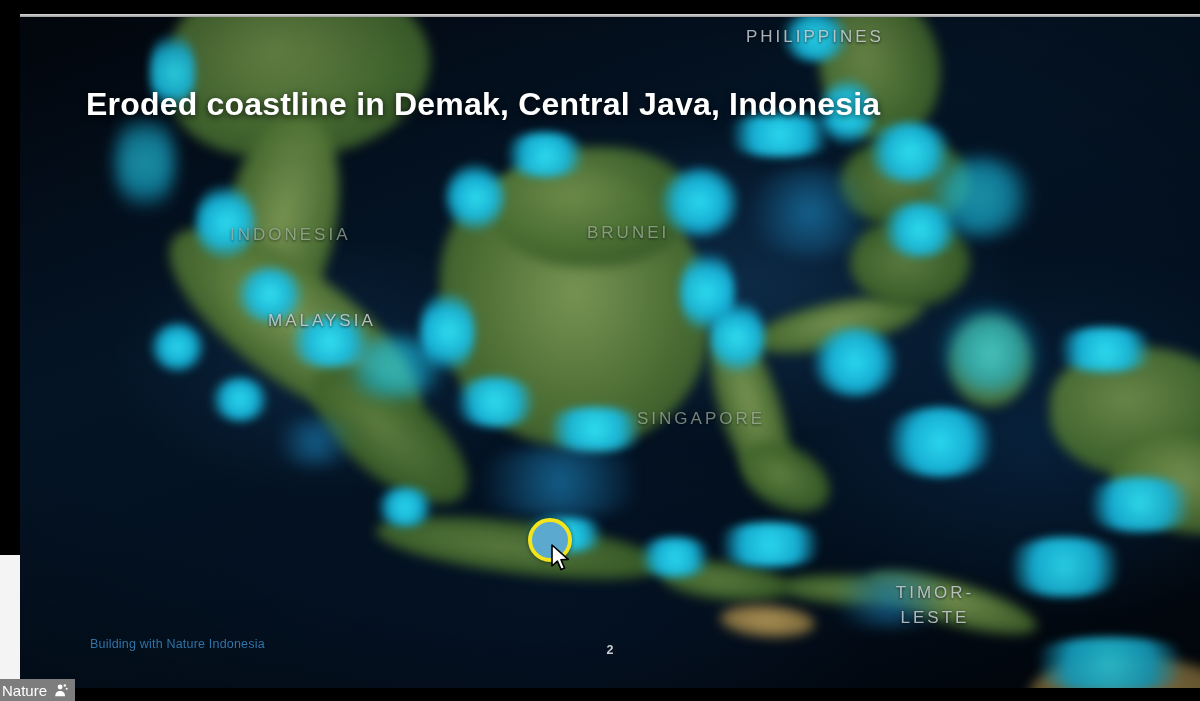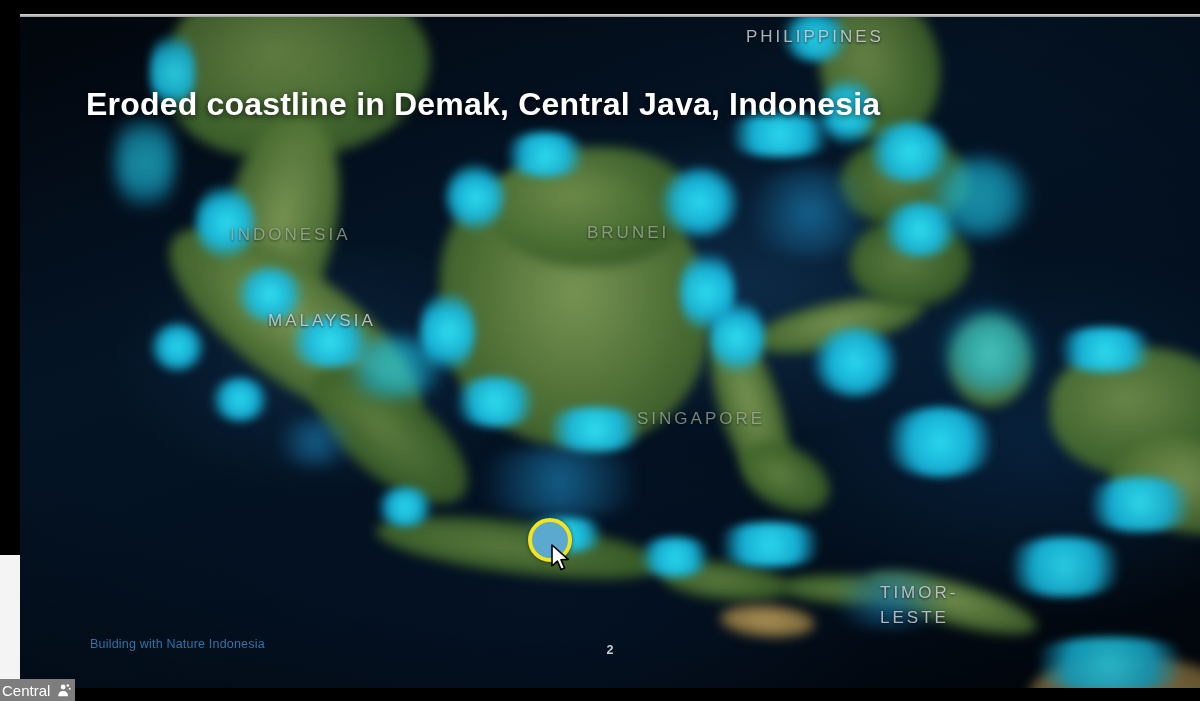--- a/index.html
+++ b/index.html
@@ -40,21 +40,21 @@
   .reef{position:absolute;border-radius:50%;filter:blur(4px);
      background:radial-gradient(circle,#2ee8ff 0%,#17b9e0 45%,rgba(10,120,170,0) 78%);opacity:.92;}
   .reef.soft{filter:blur(8px);opacity:.6;}
   .reef.dim{background:radial-gradient(circle,#1b7fb5 0%,rgba(14,80,120,0) 75%);filter:blur(7px);opacity:.7;}
 
   
   .country{position:absolute;color:#c6cdd2;font-size:17px;letter-spacing:3px;
      font-family:"Liberation Sans",sans-serif;font-weight:400;
      text-shadow:0 1px 3px rgba(0,0,0,.85);white-space:nowrap;opacity:.86;}
   .country.dim{color:#9fae9a;opacity:.72;}
-  .country.two{line-height:25px;text-align:left;}
+  .country.two{line-height:25px;text-align:center;}
 
   
   #slide-title{position:absolute;left:66px;top:47px;width:1040px;
      color:#ffffff;font-size:32px;font-weight:bold;letter-spacing:.2px;
      font-family:"Liberation Sans",sans-serif;
      text-shadow:0 2px 7px rgba(0,0,0,.75);margin-top:22px;}
 
   
   #slide-footer{position:absolute;left:70px;top:620px;color:#2f74a8;font-size:12.5px;letter-spacing:.2px;}
   #slide-pageno{position:absolute;left:0;top:626px;width:1180px;text-align:center;
@@ -178,21 +178,21 @@
   </div>
 
   <svg id="cursor" viewBox="0 0 22 30">
     <path d="M2,1 L2,22 L7.4,17.1 L11.1,25.6 L14.6,24.1 L11,15.8 L18.2,15.4 Z" fill="#ffffff" stroke="#000000" stroke-width="1.6" stroke-linejoin="round"></path>
   </svg>
 
   <div id="leftwhite"></div>
   <div id="bottombar"></div>
   <div id="namechip"></div>
   <div id="namelabel">
-    <span>Central</span>
+    <span>Nature</span>
     <span id="speaker-icon">
       <svg viewBox="0 0 16 16" width="15" height="15">
         <circle cx="7.6" cy="4.2" r="2.6" fill="#ffffff"></circle>
         <path d="M2.4,14 C2.4,10.4 4.6,8.4 7.6,8.4 C10.6,8.4 12.8,10.4 12.8,14 Z" fill="#ffffff"></path>
         <circle cx="12.6" cy="2.6" r="1.3" fill="#ffffff"></circle>
         <circle cx="14.6" cy="6.2" r="1.1" fill="#ffffff"></circle>
       </svg>
     </span>
   </div>
 

